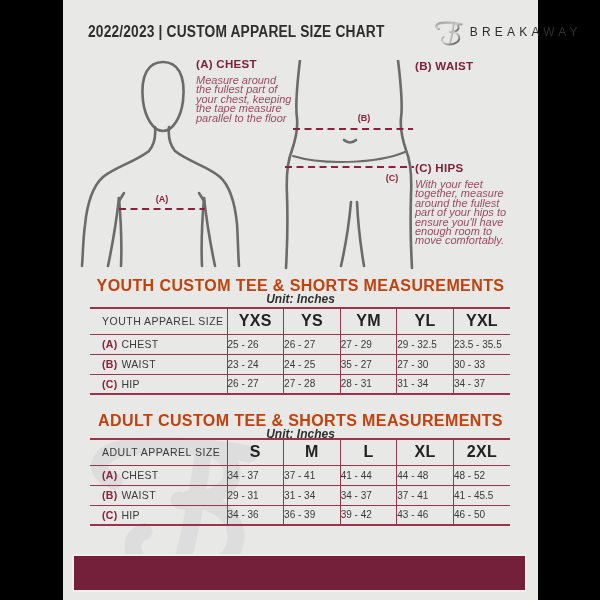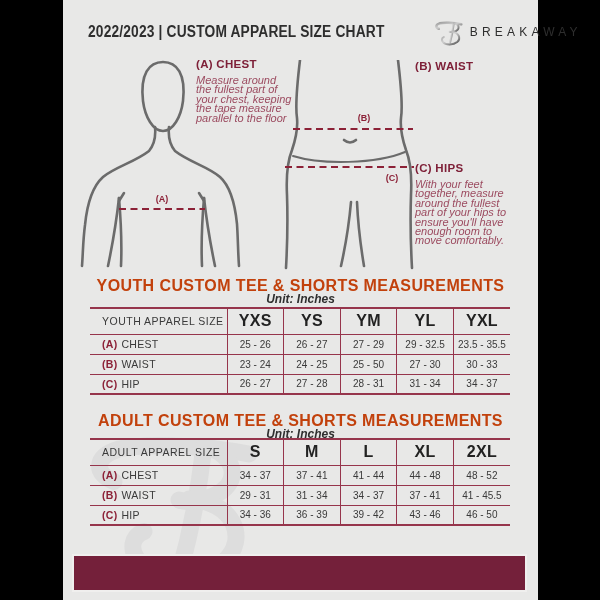--- a/index.html
+++ b/index.html
@@ -52,21 +52,21 @@
   table.size-table col.c-label{width:137px;}
   table.size-table col.c-size{width:56.6px;}
   table.size-table td{border-bottom:1.5px solid var(--line);vertical-align:middle;}
   table.size-table td + td{border-left:1.3px solid var(--line);}
   tr.head-row td{height:26px;}
   tr.data-row td{height:20px;}
   td.label-cell{font-size:10.5px;color:var(--ink2);letter-spacing:.5px;padding-left:12px;}
   td.size-cell{font-weight:bold;font-size:16px;color:#222;text-align:center;letter-spacing:.3px;}
   td.rowlabel-cell{padding-left:12px;font-size:10.5px;color:var(--ink2);letter-spacing:.3px;}
   td.rowlabel-cell .key{font-weight:bold;color:var(--maroon-key);margin-right:4px;}
-  td.value-cell{font-size:10px;color:var(--ink2);text-align:center;}
+  td.value-cell{font-size:10px;color:var(--ink2);text-align:left;}
 
   
   .watermark{position:absolute;left:16px;top:414px;z-index:0;opacity:.85;}
 
   
   .bottom-bar{position:absolute;left:9px;top:554px;width:455px;height:38px;background:var(--bar);border:2px solid #f0efee;z-index:3;}
 
   .pillar{position:absolute;top:0;width:63px;height:600px;background:var(--black);}
   .pillar-left{left:0;} .pillar-right{left:538px;width:62px;}
 </style>
@@ -178,21 +178,21 @@
         <td class="value-cell">25 - 26</td>
         <td class="value-cell">26 - 27</td>
         <td class="value-cell">27 - 29</td>
         <td class="value-cell">29 - 32.5</td>
         <td class="value-cell">23.5 - 35.5</td>
       </tr>
       <tr class="data-row">
         <td class="rowlabel-cell"><span class="key">(B)</span><span>WAIST</span></td>
         <td class="value-cell">23 - 24</td>
         <td class="value-cell">24 - 25</td>
-        <td class="value-cell">25 - 50</td>
+        <td class="value-cell">35 - 27</td>
         <td class="value-cell">27 - 30</td>
         <td class="value-cell">30 - 33</td>
       </tr>
       <tr class="data-row">
         <td class="rowlabel-cell"><span class="key">(C)</span><span>HIP</span></td>
         <td class="value-cell">26 - 27</td>
         <td class="value-cell">27 - 28</td>
         <td class="value-cell">28 - 31</td>
         <td class="value-cell">31 - 34</td>
         <td class="value-cell">34 - 37</td>

